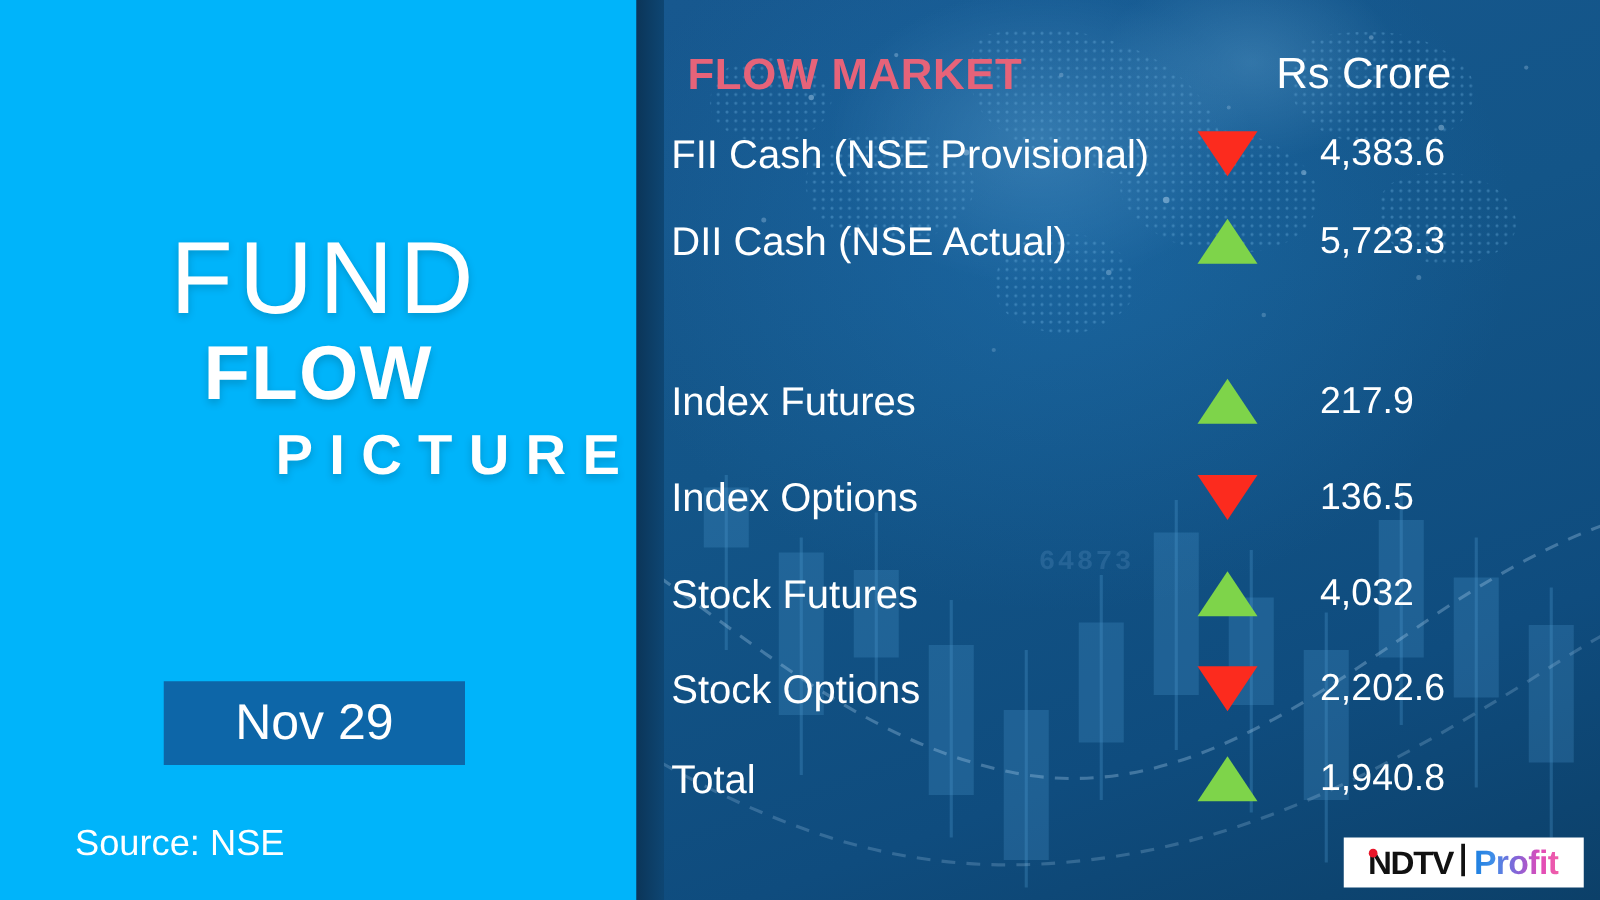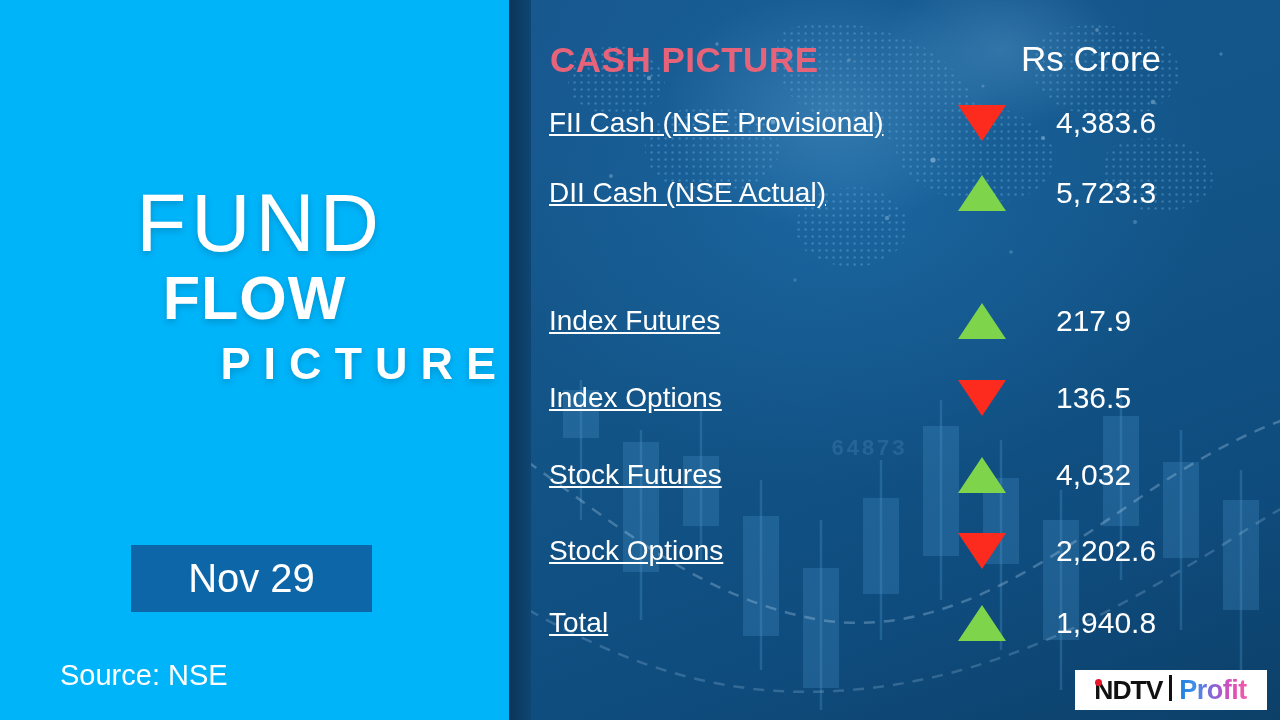--- a/index.html
+++ b/index.html
@@ -92,22 +92,22 @@
     font-size:35px; font-weight:400; color:#ffffff;
   }
 
   
   .rows{ position:absolute; left:0; top:0; width:749px; height:720px; }
   .row{
     position:absolute; left:0; width:749px; height:44px;
     display:flex; align-items:center;
   }
   .row .label{
-    position:absolute; left:18px;
-    font-size:28px; font-weight:400; color:#ffffff; white-space:nowrap;text-decoration:underline;
+    position:absolute; left:6px;
+    font-size:32px; font-weight:400; color:#ffffff; white-space:nowrap;
   }
   .row .arrow-cell{
     position:absolute; left:420px; width:62px; height:44px;
     display:flex; align-items:center; justify-content:center;
   }
   .row .value{
     position:absolute; left:525px;
     font-size:30px; font-weight:400; color:#ffffff; white-space:nowrap;
   }
   .tri{
@@ -225,21 +225,21 @@
         <rect x="642" y="92" width="36" height="96"></rect>
         <rect x="702" y="130" width="36" height="110"></rect>
       </g>
       <path d="M-10,80 C90,150 180,230 300,250 C420,268 520,196 630,120 C690,80 740,56 780,44" fill="none" stroke="#b9dcf5" stroke-opacity=".30" stroke-width="2.5" stroke-dasharray="11 9"></path>
       <path d="M-10,230 C110,300 210,330 330,320 C470,308 580,250 700,176 C740,150 766,134 790,124" fill="none" stroke="#b9dcf5" stroke-opacity=".22" stroke-width="2.5" stroke-dasharray="11 9"></path>
     </svg>
 
     <div class="ticker-ghost">64873</div>
 
     <div class="head-row">
-      <div class="head-title">CASH PICTURE</div>
+      <div class="head-title">FLOW MARKET</div>
       <div class="head-unit">Rs Crore</div>
     </div>
 
     <div class="rows">
 
       <div class="row" style="top:101px">
         <div class="label">FII Cash (NSE Provisional)</div>
         <div class="arrow-cell">
             <i class="tri down"></i>
           </div>

